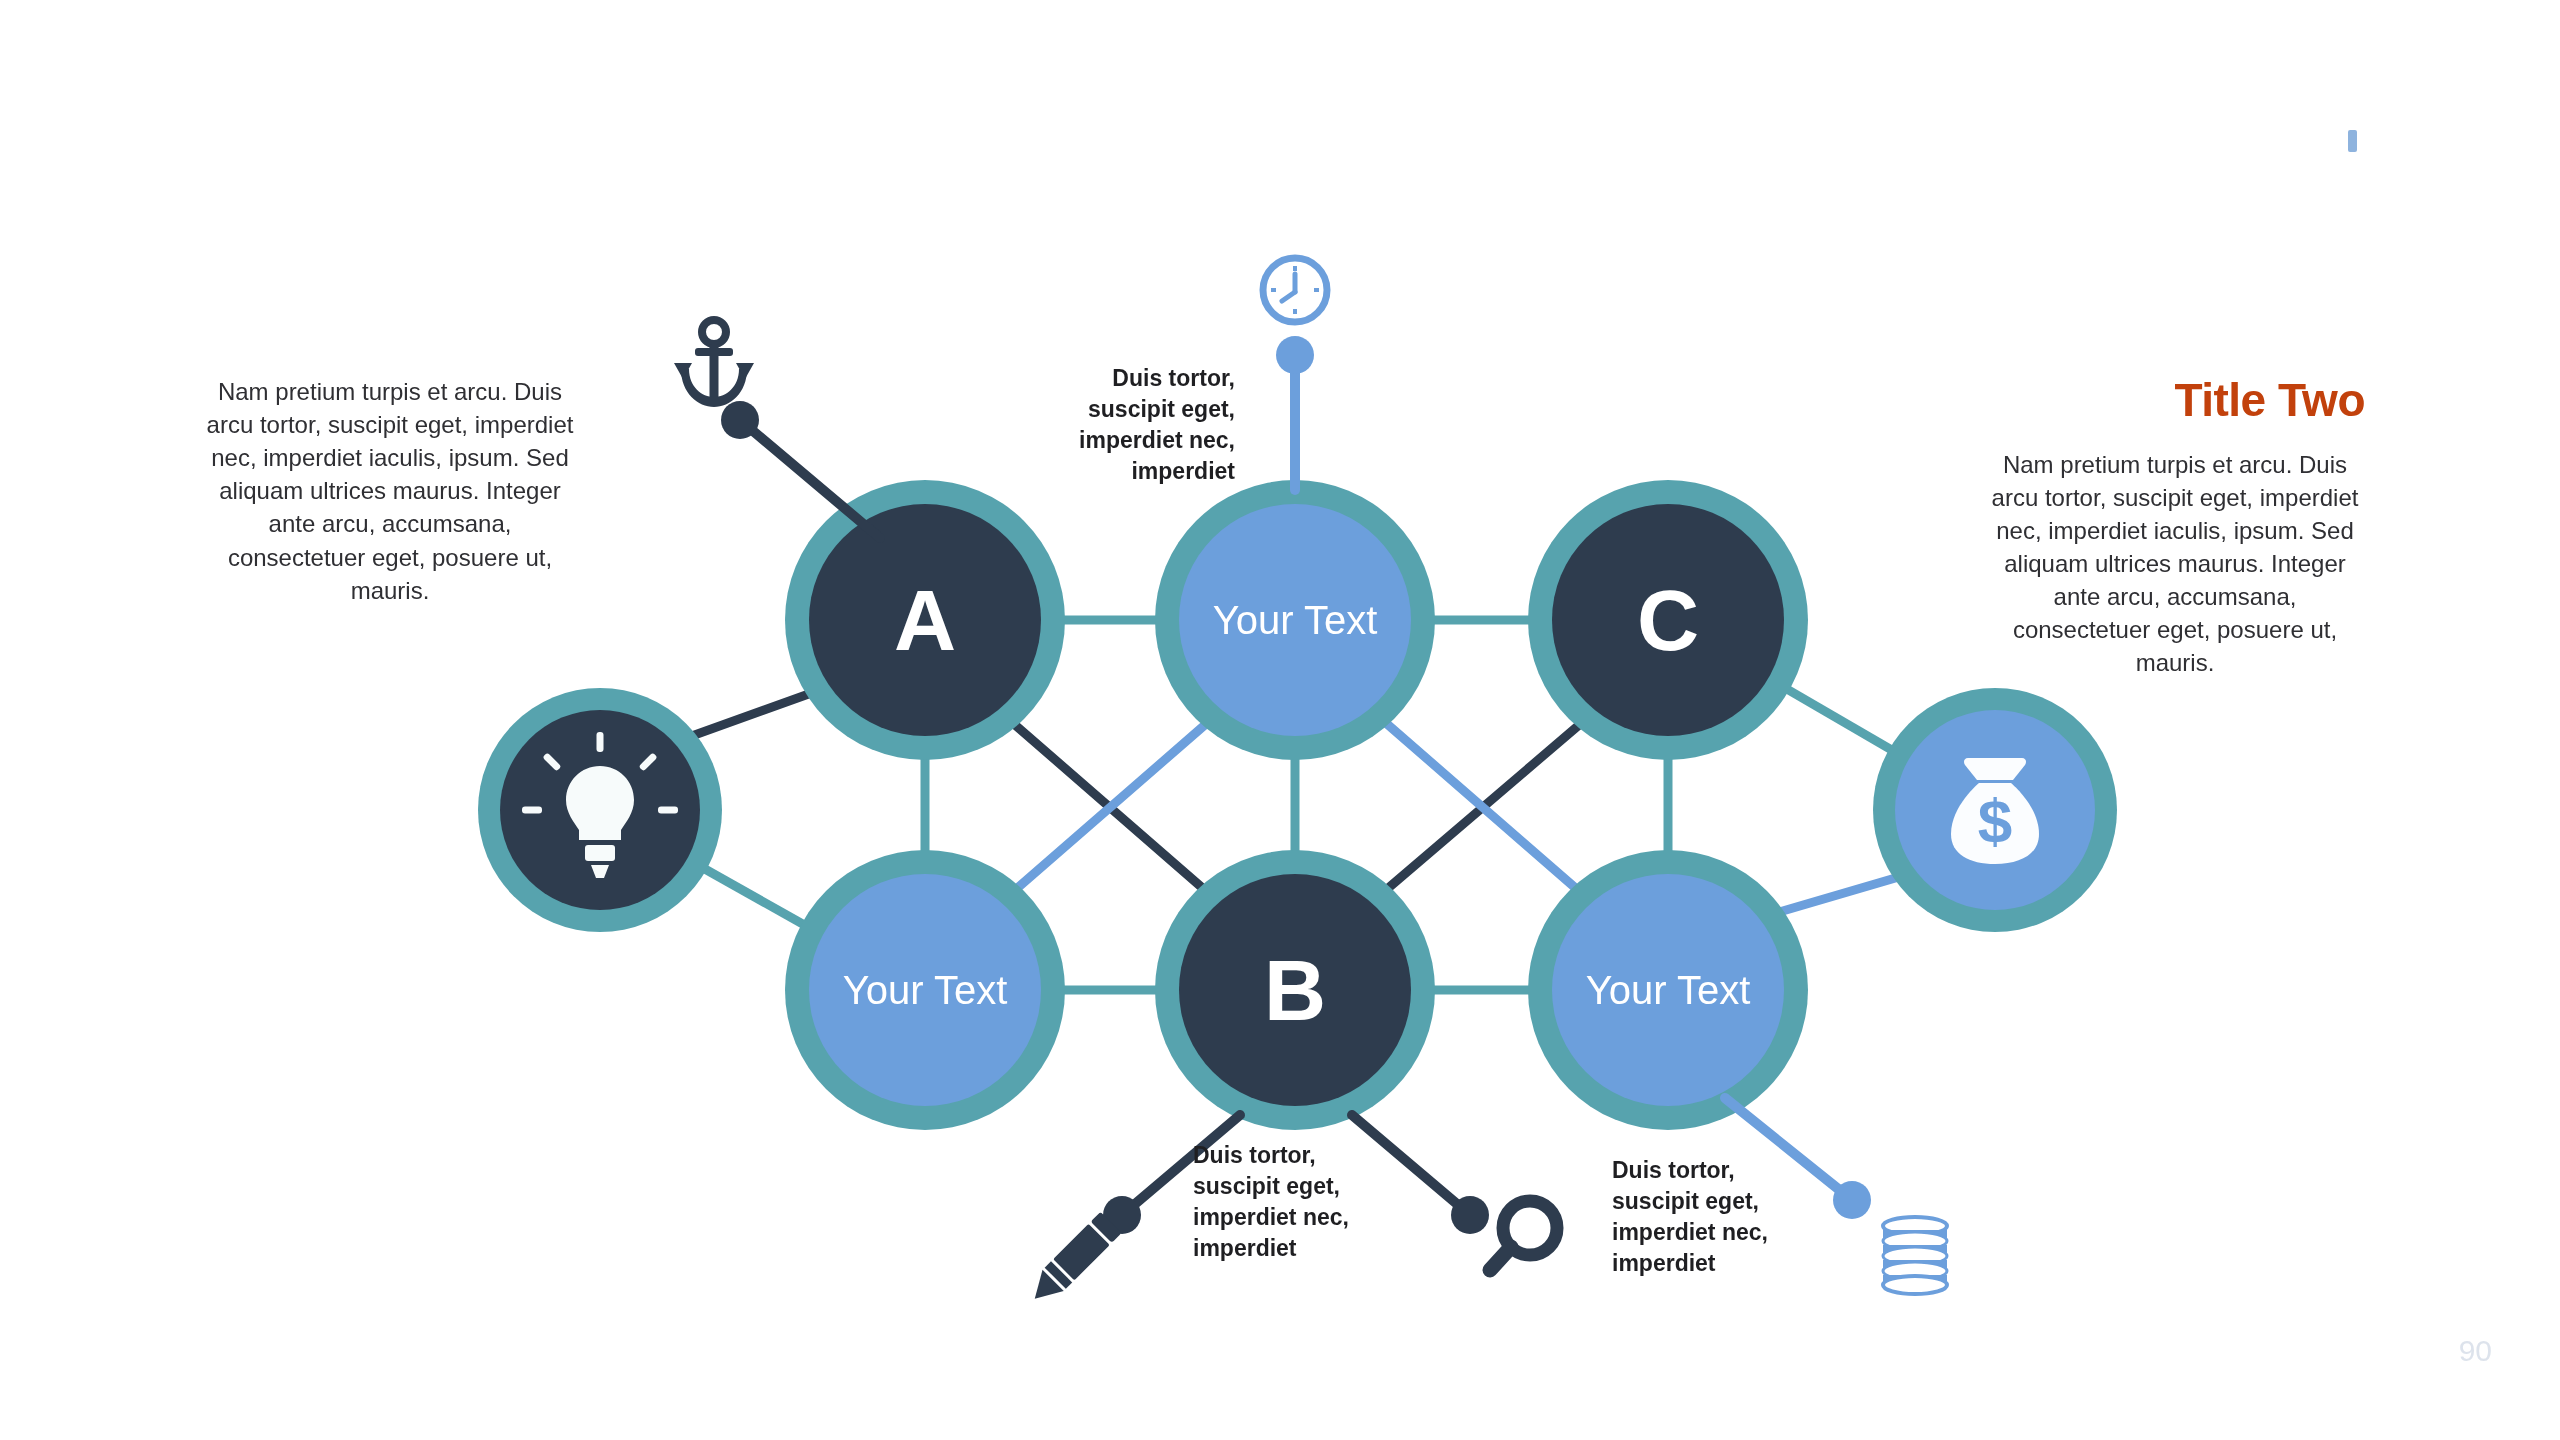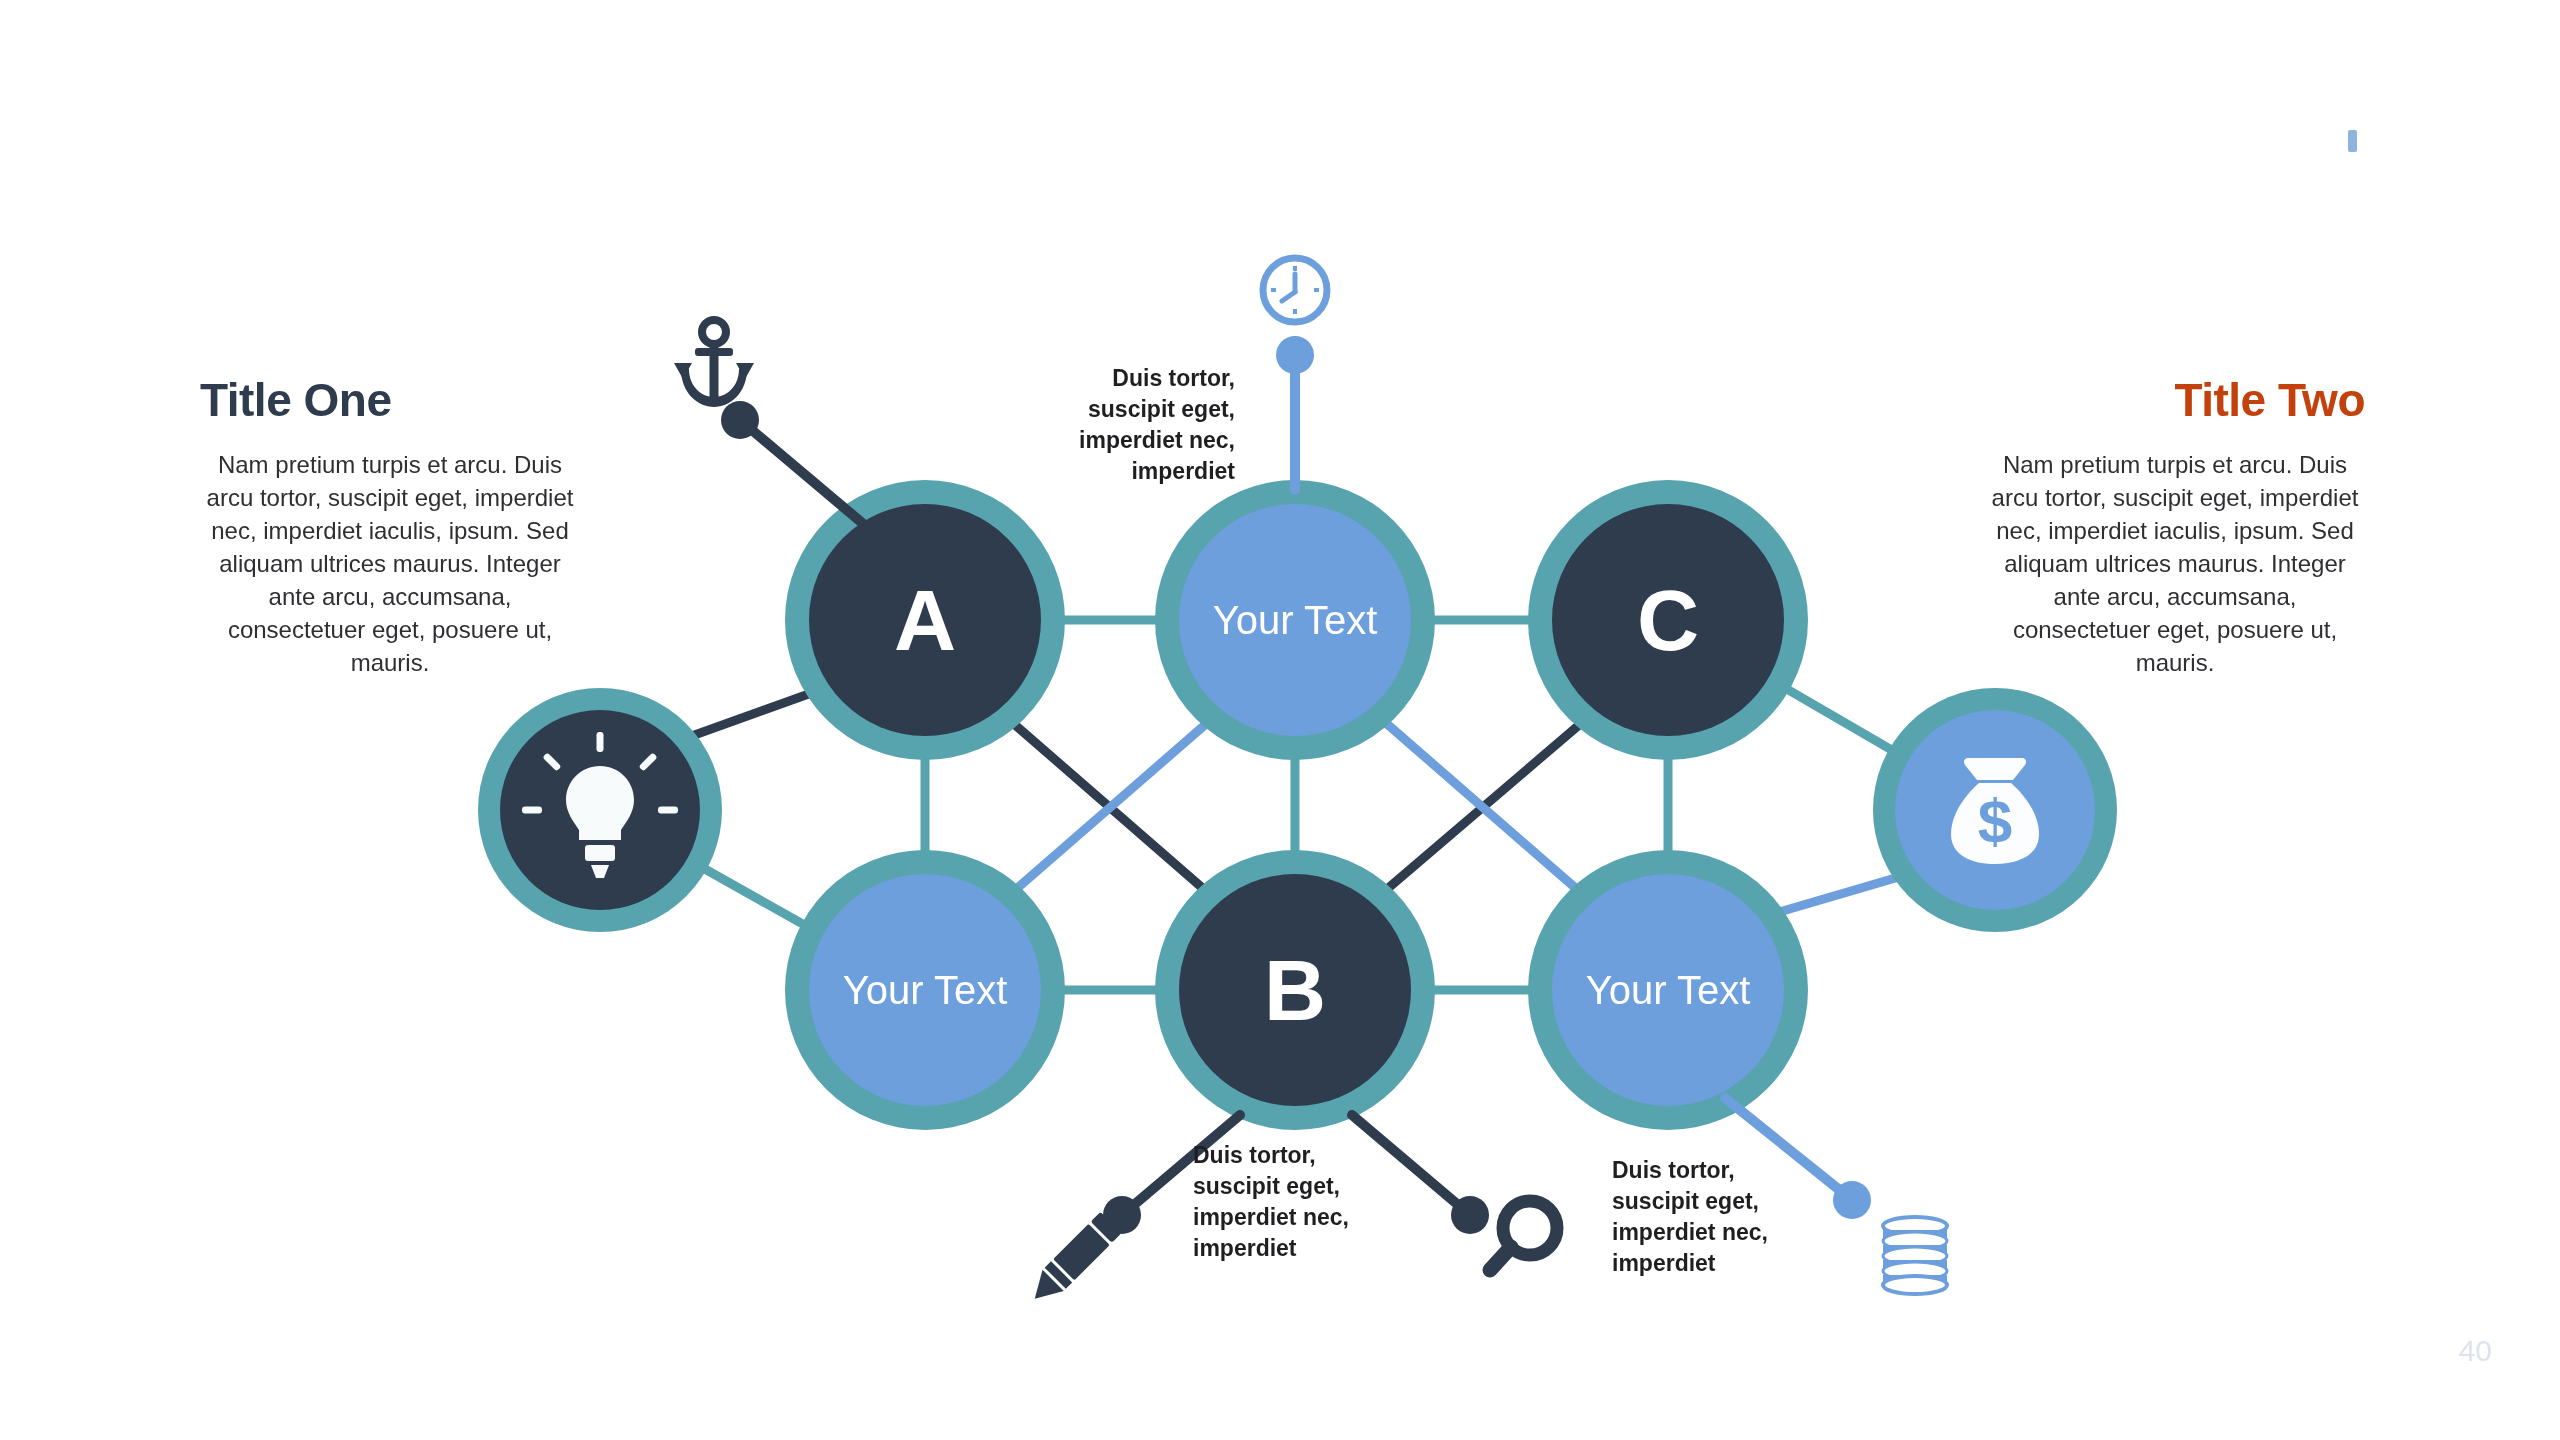--- a/index.html
+++ b/index.html
@@ -193,31 +193,30 @@
     <div class="node-text">Your Text</div>
   </div>
   <div class="node-label" style="left:1295px;top:990px;">
     <div class="node-letter">B</div>
   </div>
   <div class="node-label" style="left:1668px;top:990px;width:200px;">
     <div class="node-text">Your Text</div>
   </div>
 
   <div class="side-block" style="left:200px;top:375px;text-align:left;">
-    <div class="side-title left">Title One</div>
     <div class="side-body">Nam pretium turpis et arcu. Duis arcu tortor, suscipit eget, imperdiet nec, imperdiet iaculis, ipsum. Sed aliquam ultrices maurus. Integer ante arcu, accumsana, consectetuer eget, posuere ut, mauris.</div>
   </div>
 
   <div class="side-block" style="left:1985px;top:375px;text-align:right;">
     <div class="side-title right">Title Two</div>
     <div class="side-body">Nam pretium turpis et arcu. Duis arcu tortor, suscipit eget, imperdiet nec, imperdiet iaculis, ipsum. Sed aliquam ultrices maurus. Integer ante arcu, accumsana, consectetuer eget, posuere ut, mauris.</div>
   </div>
 
   <div class="callout ta-r" style="left:1000px;top:363px;width:235px;">Duis tortor,<br>suscipit eget,<br>imperdiet nec,<br>imperdiet</div>
 
   <div class="callout ta-l" style="left:1193px;top:1140px;width:230px;">Duis tortor,<br>suscipit eget,<br>imperdiet nec,<br>imperdiet</div>
 
   <div class="callout ta-l" style="left:1612px;top:1155px;width:230px;">Duis tortor,<br>suscipit eget,<br>imperdiet nec,<br>imperdiet</div>
 
   <div class="topmark"></div>
-  <div class="pagenum">40</div>
+  <div class="pagenum">90</div>
 
 </div>
 
 </body></html>

